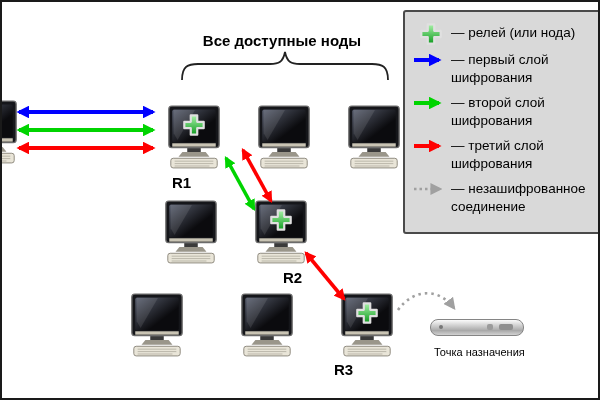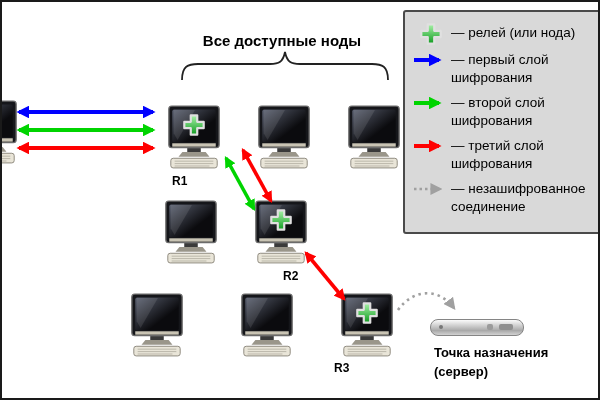--- a/index.html
+++ b/index.html
@@ -5,28 +5,28 @@
   html,body{margin:0;padding:0;background:#fff;}
   .stage{
     position:relative;width:600px;height:400px;background:#ffffff;
     border:2px solid #1a1a1a;box-sizing:border-box;overflow:hidden;
     font-family:"Liberation Sans",sans-serif;color:#000;padding-left:12px;
   }
   
   .pc{position:absolute;width:58px;height:64px;}
   .pc .body{display:block;width:58px;height:64px;}
   .pc .plus-badge{position:absolute;left:17px;top:8px;width:24px;height:24px;}
-  .node-label{position:absolute;font-weight:bold;font-size:12px;}
+  .node-label{position:absolute;font-weight:bold;font-size:15px;}
   
   .title{position:absolute;left:155px;top:30px;width:250px;text-align:center;
          font-weight:bold;font-size:15px;}
   .client-label{position:absolute;left:2px;top:180px;font-weight:bold;
         font-size:14px;line-height:20px;}
-  .dest-label{position:absolute;left:432px;top:341px;font-weight:bold;
-        font-size:13px;line-height:19px;}
+  .dest-label{position:absolute;left:432px;top:341px;font-weight:normal;
+        font-size:11px;line-height:19px;}
   
   .server{position:absolute;left:428px;top:317px;width:92px;height:15px;
      border-radius:8px;border:1px solid #858585;
      background:linear-gradient(#fbfbfb,#a9a9a9 70%,#d2d2d2);}
   .server .slot{position:absolute;right:10px;top:4px;width:14px;height:6px;
      border-radius:2px;background:#8f8f8f;}
   .server .slot2{position:absolute;right:30px;top:4px;width:6px;height:6px;
      border-radius:2px;background:#9b9b9b;}
   .server .led{position:absolute;left:8px;top:5px;width:4px;height:4px;
      border-radius:50%;background:#777;}
@@ -139,21 +139,20 @@
   </div>
   <div class="node-label" style="left:332px;top:359px">R3</div>
 
   <div class="server">
     <div class="led"></div>
     <div class="slot2"></div>
     <div class="slot"></div>
   </div>
   <div class="dest-label">
     <div>Точка назначения</div>
-    <div>(сервер)</div>
   </div>
 
   <svg class="overlay" width="600" height="400" viewBox="0 0 600 400">
     <defs>
       <marker id="mBlue" viewBox="0 0 10 10" refX="8" refY="5" markerWidth="3.2" markerHeight="3.2" orient="auto-start-reverse">
         <path d="M0 0 L10 5 L0 10 z" fill="#0000ff"></path>
       </marker>
       <marker id="mGreen" viewBox="0 0 10 10" refX="8" refY="5" markerWidth="3.2" markerHeight="3.2" orient="auto-start-reverse">
         <path d="M0 0 L10 5 L0 10 z" fill="#00d400"></path>
       </marker>

